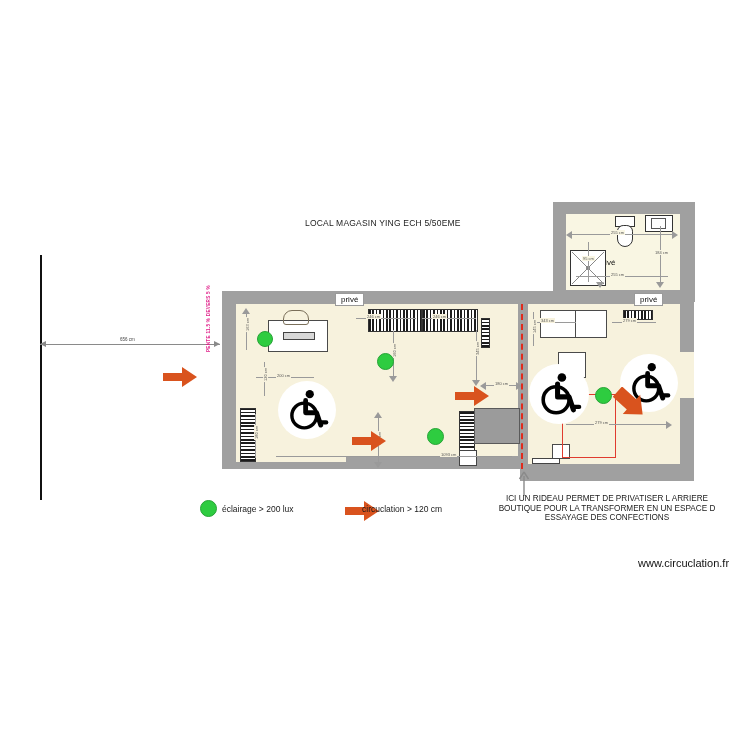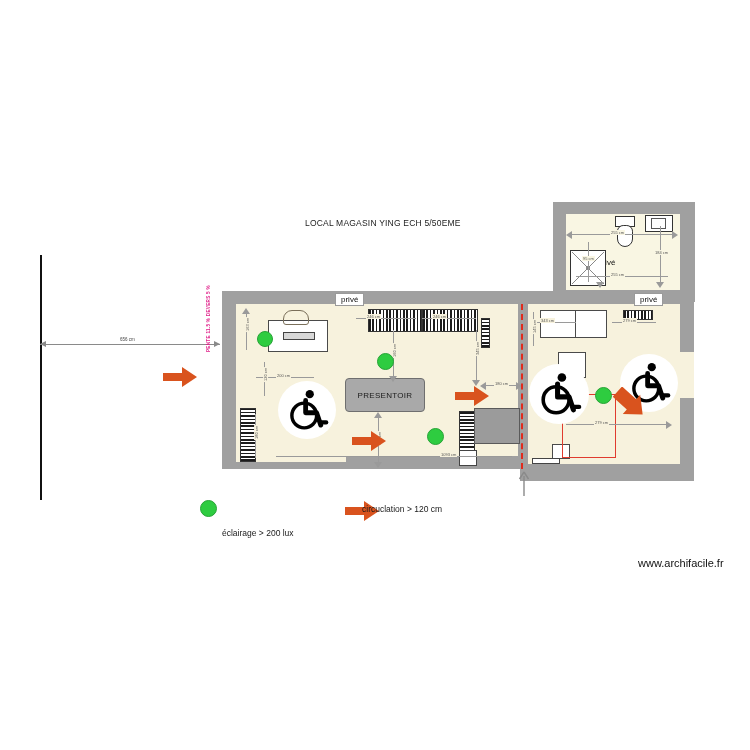--- a/index.html
+++ b/index.html
@@ -14,21 +14,21 @@
   
   #title{left:305px;top:218px;font-size:8.5px;letter-spacing:.2px;color:#222;white-space:nowrap;}
   #left-note{left:78px;top:300px;font-size:9px;line-height:11px;color:#1a1a1a;white-space:pre;}
   #curtain-note{left:494px;top:494px;width:226px;font-size:8.2px;line-height:9.6px;color:#1a1a1a;text-align:center;}
   #watermark{left:638px;top:557px;font-size:11px;color:#111;}
   .legend-txt{font-size:8.5px;color:#1a1a1a;}
 
   
   #legend-dot{left:200px;top:500px;width:15px;height:15px;border-radius:50%;
     background:#2ecc40;border:1px solid #27a336;}
-  #legend-dot-label{left:222px;top:528px;}
+  #legend-dot-label{left:222px;top:504px;}
   #legend-arrow{left:345px;top:500px;}
   #legend-arrow-label{left:362px;top:504px;}
   #ref-wall{left:40px;top:255px;width:2px;height:245px;background:#111;}
   #dim-left{left:40px;top:344px;width:180px;height:1px;background:#8a8a8a;}
   .dimarrow{width:0;height:0;border-top:3.5px solid transparent;border-bottom:3.5px solid transparent;}
   #dim-left-a1{left:40px;top:341px;border-right:6px solid #8a8a8a;}
   #dim-left-a2{left:214px;top:341px;border-left:6px solid #8a8a8a;}
   #dim-left-label{left:118px;top:337px;font-size:4.5px;color:#444;background:#fff;padding:0 2px;}
 
   
@@ -187,21 +187,20 @@
   <div class="abs" id="desk-kb"></div>
   <div class="abs" id="chair"></div>
 
   <div class="abs rack" id="rack1"></div>
   <div class="abs rack" id="rack2"></div>
   <div class="abs rack-v" id="rack-r1"></div>
   <div class="abs rack-v" id="rack-left"></div>
   <div class="abs rack" id="rack-back"></div>
   <div class="abs rack-v" id="rack-mid"></div>
 
-  <div class="abs" id="presentoir">PRESENTOIR</div>
 
   <div class="abs" id="blk-mid"></div>
   <div class="abs" id="box-mid"></div>
   <div class="abs furn" id="box-back1"></div>
   <div class="abs furn" id="box-back2"></div>
   <div class="abs furn" id="box-back3"></div>
   <div class="abs furn" id="box-back4"></div>
   <div class="abs" id="bench-back"></div>
   <div class="abs" id="red-room"></div>
 
@@ -319,16 +318,17 @@
 
   <div class="abs" id="legend-dot"></div>
   <div class="abs legend-txt" id="legend-dot-label">éclairage &gt; 200 lux</div>
   <div class="abs oarrow" id="legend-arrow">
     <svg width="34" height="22" viewBox="0 0 34 22">
         <path d="M0 7 L19 7 L19 1 L34 11 L19 21 L19 15 L0 15 Z" fill="#d9531e"></path>
       </svg>
   </div>
   <div class="abs legend-txt" id="legend-arrow-label">circuclation &gt; 120 cm</div>
 
-
-  <div class="abs" id="watermark">www.archifacile.fr</div>
+  <div class="abs" id="curtain-note">ICI UN RIDEAU PERMET DE PRIVATISER L ARRIERE BOUTIQUE POUR LA TRANSFORMER EN UN ESPACE D ESSAYAGE DES CONFECTIONS</div>
+
+  <div class="abs" id="watermark">www.circuclation.fr</div>
 
 </div>
 
 </body></html>

